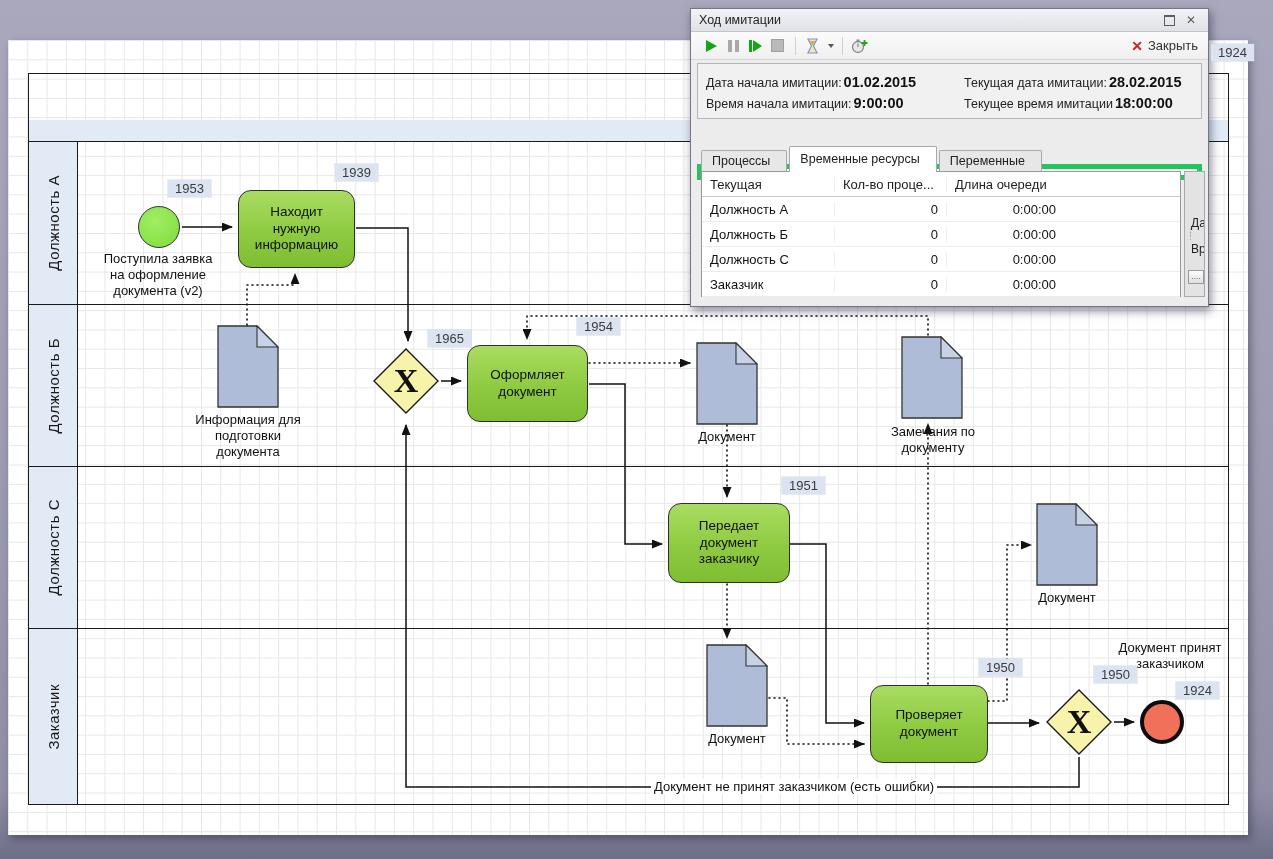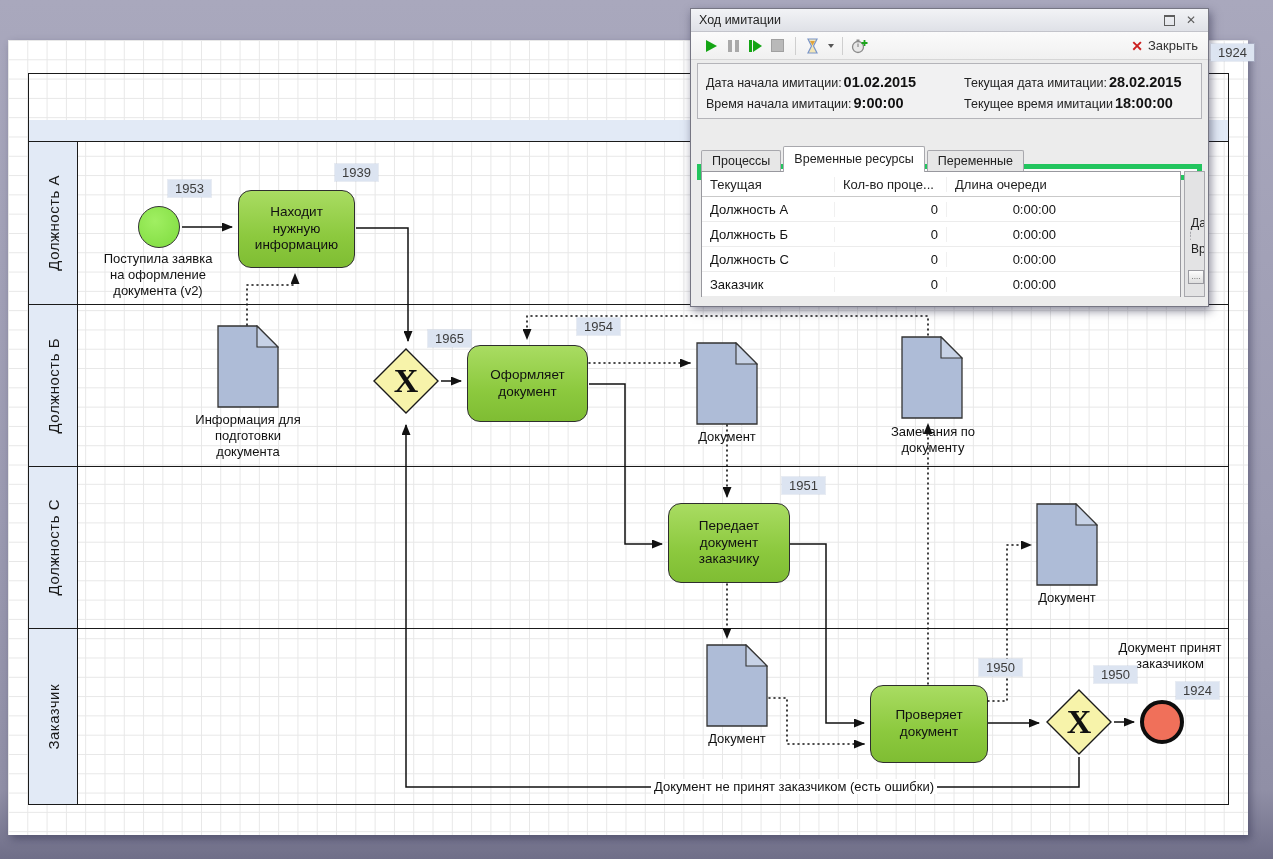--- a/index.html
+++ b/index.html
@@ -100,21 +100,21 @@
   .inforow .cell{display:flex;align-items:baseline;}
   .inforow .cell.left{width:258px;}
   .inforow .val{font-weight:bold;font-size:14.5px;margin-left:2px;color:#111;}
   .statusbar{
     position:absolute;left:6px;right:6px;top:115px;height:16px;background:#fafafa;
     border:5px solid #22c55e;box-sizing:border-box;text-align:center;font-size:18px;color:#222;line-height:15px;margin-top:40px;
   }
   .tabs{position:absolute;left:10px;top:139px;height:24px;display:flex;align-items:flex-end;}
   .tab{
     font-size:12.5px;color:#222;background:#e7e7e7;border:1px solid #a8a8ad;border-bottom:none;
-    padding:3px 10px 3px 10px;margin-right:2px;border-radius:2px 2px 0 0;height:15px;line-height:15px;
+    padding:3px 16px 3px 10px;margin-right:2px;border-radius:2px 2px 0 0;height:15px;line-height:15px;
   }
   .tab.active{background:#fff;height:19px;line-height:19px;position:relative;z-index:2;}
   .grid-wrap{
     position:absolute;left:10px;top:162px;width:480px;height:126px;background:#fff;
     border:1px solid #98989e;box-sizing:border-box;font-size:13px;color:#111;
   }
   .trow{display:flex;height:24px;align-items:center;border-bottom:1px solid #ececec;}
   .trow.head{border-bottom:1px solid #c9c9c9;color:#222;}
   .tc{box-sizing:border-box;padding:0 8px;white-space:nowrap;overflow:hidden;}
   .tc.c1{width:132px;}

